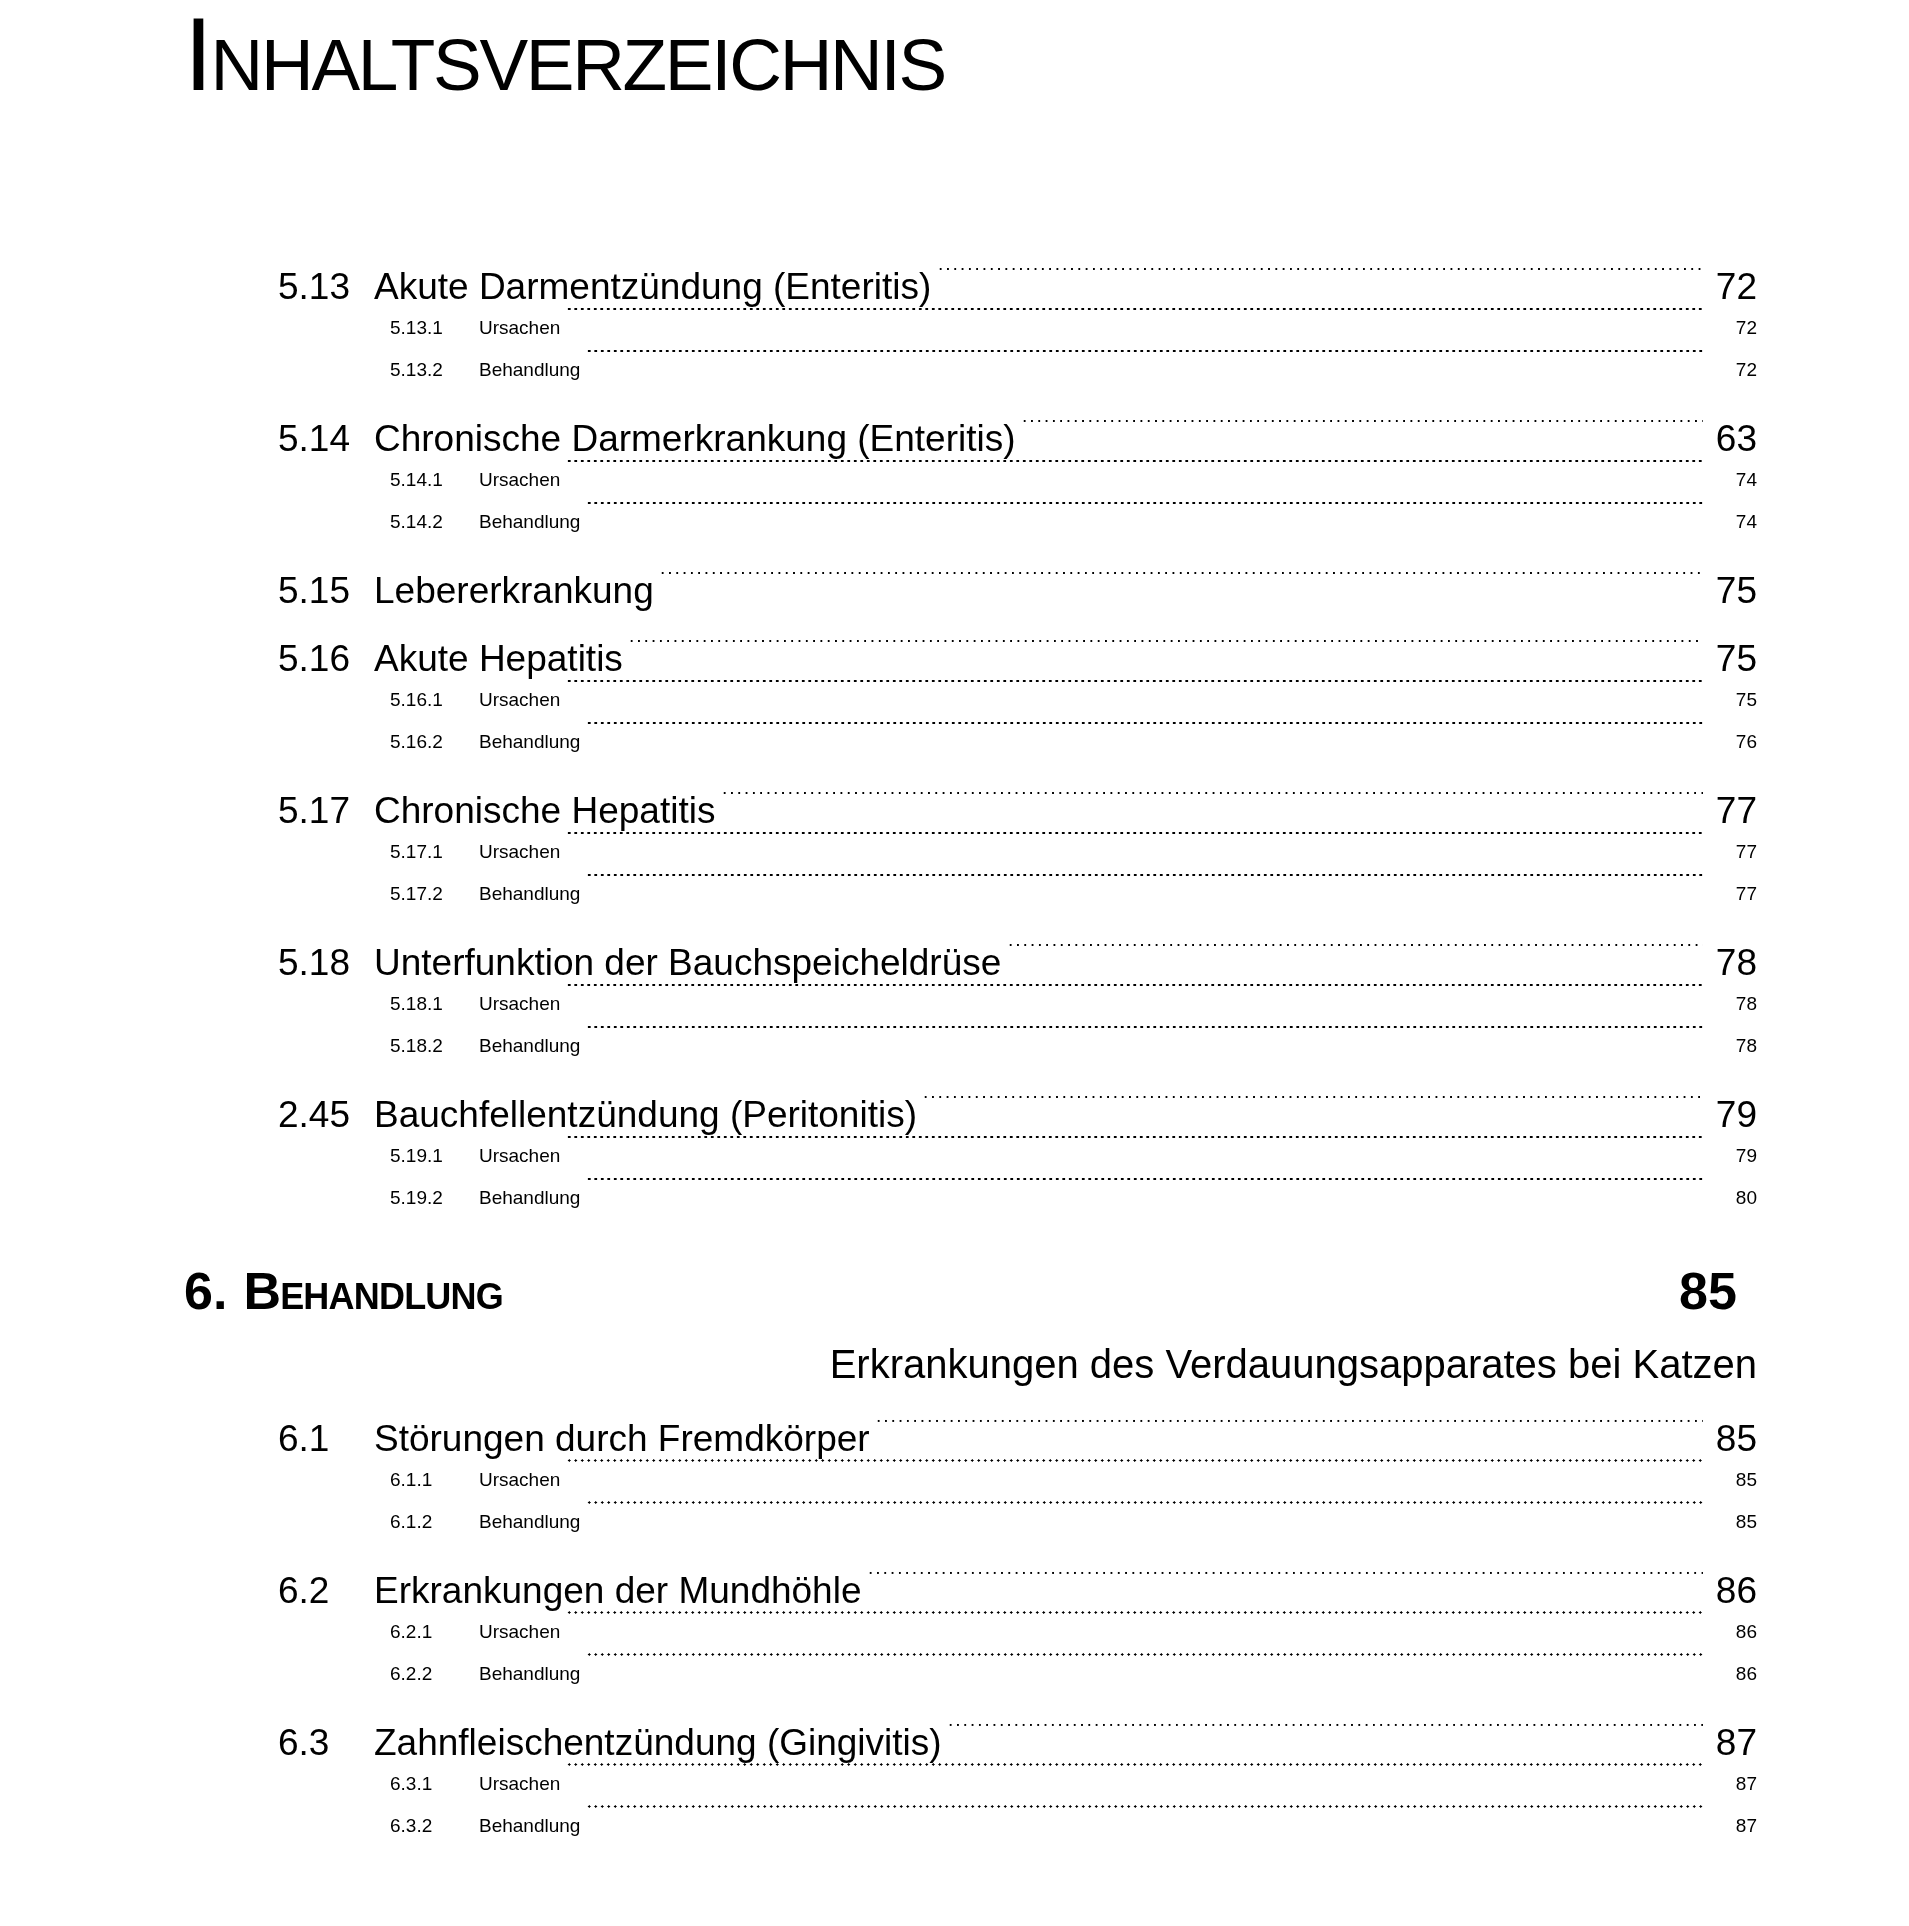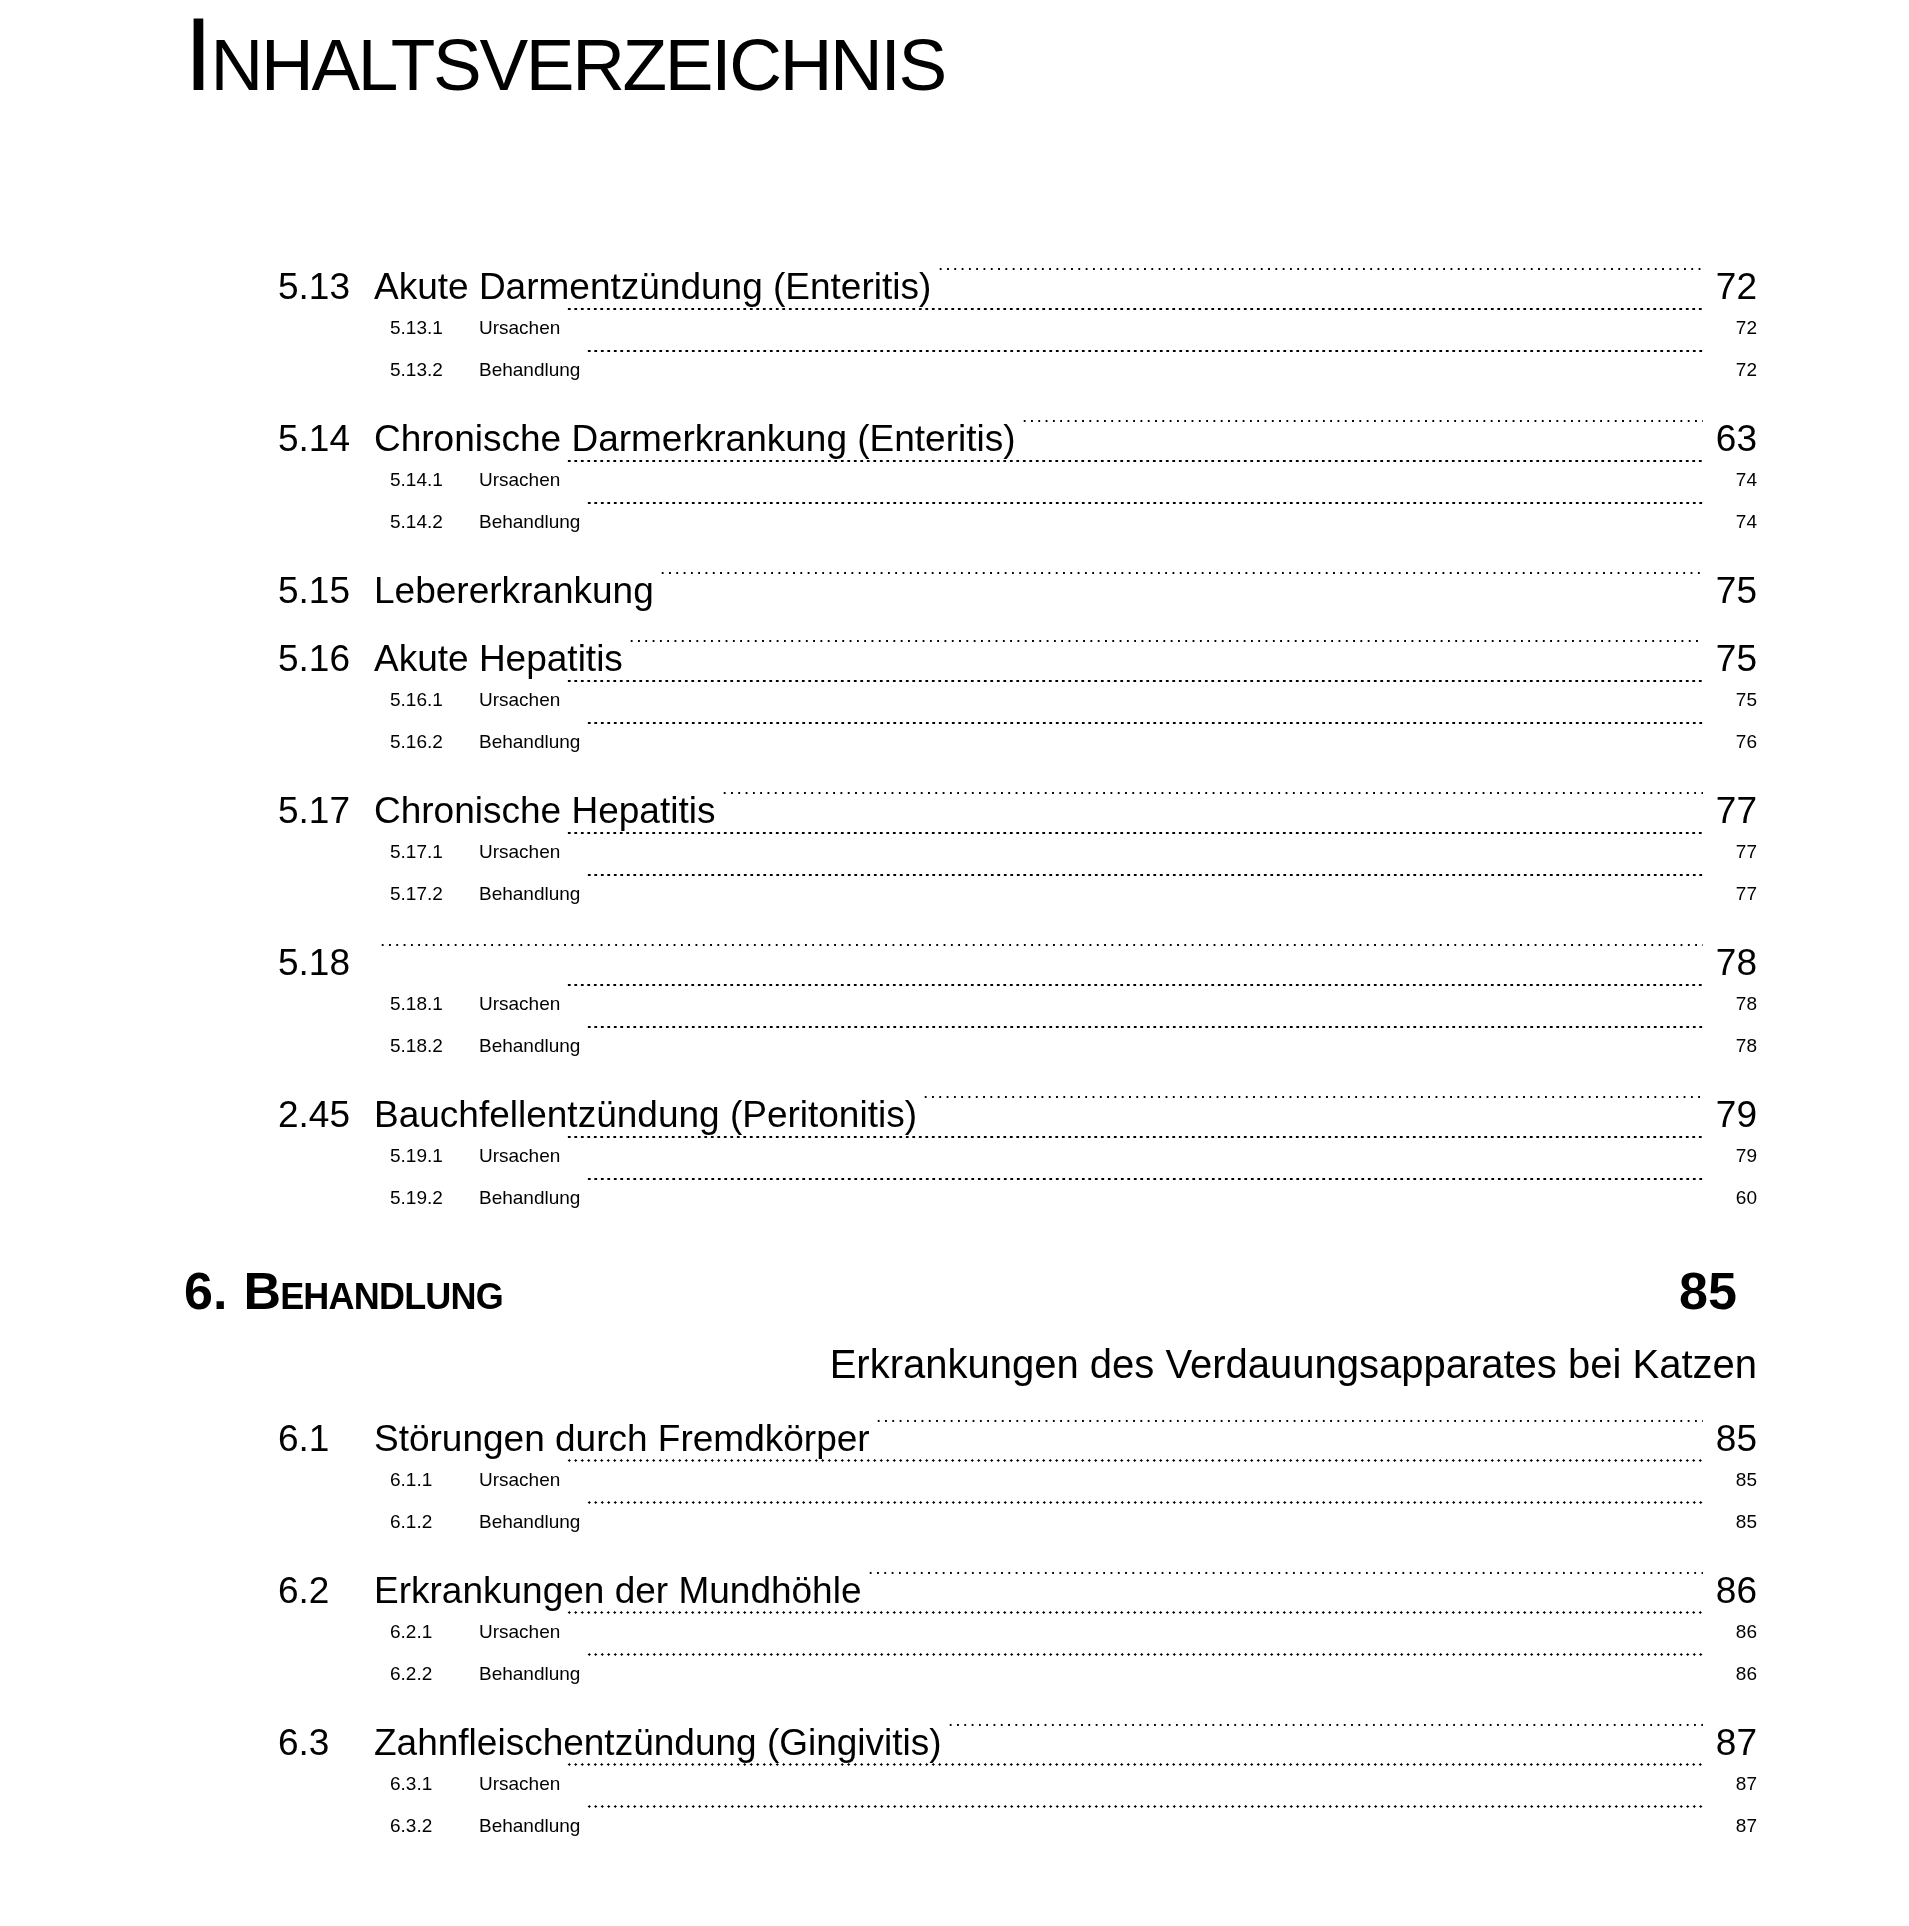--- a/index.html
+++ b/index.html
@@ -190,20 +190,21 @@
         <div class="row sub">
           <span class="num">5.17.2</span>
           <span class="label">Behandlung</span>
           <span class="leader"></span>
           <span class="pg">77</span>
         </div>
       </div>
       <div class="toc-group">
         <div class="row main">
           <span class="num">5.18</span>
+          <span class="label">Unterfunktion der Bauchspeicheldrüse</span>
           <span class="leader"></span>
           <span class="pg">78</span>
         </div>
         <div class="row sub">
           <span class="num">5.18.1</span>
           <span class="label">Ursachen</span>
           <span class="leader"></span>
           <span class="pg">78</span>
         </div>
         <div class="row sub">
@@ -223,21 +224,21 @@
         <div class="row sub">
           <span class="num">5.19.1</span>
           <span class="label">Ursachen</span>
           <span class="leader"></span>
           <span class="pg">79</span>
         </div>
         <div class="row sub">
           <span class="num">5.19.2</span>
           <span class="label">Behandlung</span>
           <span class="leader"></span>
-          <span class="pg">60</span>
+          <span class="pg">80</span>
         </div>
       </div>
     </div>
 
   <div class="section-heading">
     <div class="sh-row">
       <span class="sh-num">6.</span>
       <span class="sh-title">Behandlung</span>
       <span class="sh-spacer"></span>
       <span class="sh-page">85</span>

